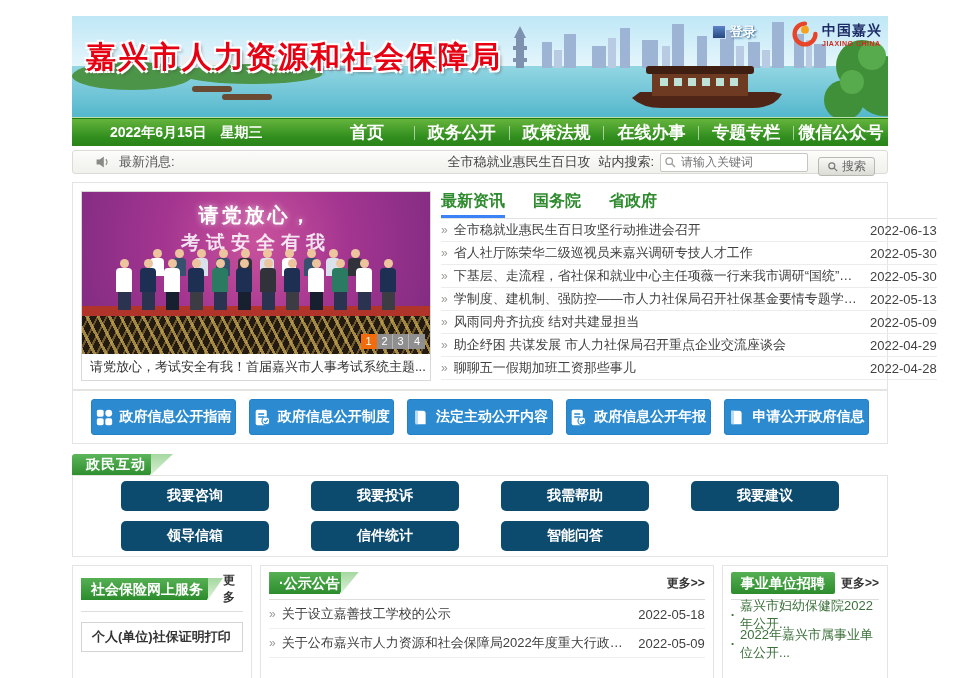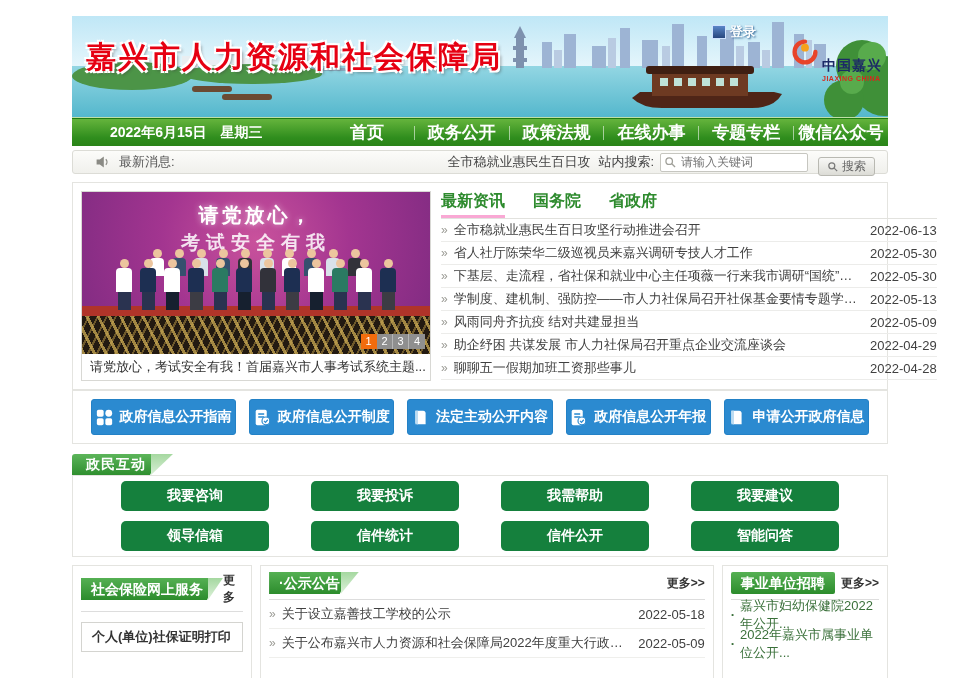--- a/index.html
+++ b/index.html
@@ -12,21 +12,21 @@
   .banner { position:relative; margin-top:16px; height:102px; overflow:hidden;
     border-bottom:1px solid #bfe0a8; }
   .banner svg.scene { position:absolute; inset:0; }
   .site-title { position:absolute; left:14px; top:21px; font-size:30px; font-weight:900;
     letter-spacing:2px; color:#e60012;
     text-shadow:-2px -2px 0 #fff,2px -2px 0 #fff,-2px 2px 0 #fff,2px 2px 0 #fff,3px 3px 3px rgba(60,60,60,.45); }
   .login { position:absolute; top:7px; right:132px; display:flex; align-items:center; gap:4px;
     color:#fff; font-size:13px; font-weight:bold; text-shadow:1px 1px 2px rgba(0,60,120,.8); }
   .login .lgico { width:14px; height:14px; background:linear-gradient(#5a86c8,#27477e); border:1px solid #cfe2ff; }
   .logo { position:absolute; top:5px; right:6px; display:flex; align-items:center; gap:4px; }
-  .logo-cn { font-size:14px; font-weight:900; color:#1c2a66; letter-spacing:1px;margin-top:36px; }
+  .logo-cn { font-size:14px; font-weight:900; color:#1c2a66; letter-spacing:1px; }
   .logo-en { font-size:7px; color:#d42b1e; font-weight:bold; letter-spacing:.5px; }
 
   
   .nav { height:28px; display:flex; align-items:center;
     background:linear-gradient(#65b43c,#2f8d1d 70%,#2a8419);
     border-top:1px solid #1f7a12; color:#fff; }
   .nav-date { width:248px; padding-left:38px; font-size:14px; font-weight:bold; display:flex; gap:14px; }
   .nav-links { flex:1; display:flex; align-items:center; }
   .nav-item { flex:1; text-align:center; color:#fff; font-size:17px; font-weight:bold; line-height:28px; }
   .nav-sep { width:1px; height:14px; background:rgba(255,255,255,.55); }
@@ -80,21 +80,21 @@
   .pg { width:16px; height:15px; background:#8f8f8f; color:#fff; font-size:11px; line-height:15px;
     text-align:center; border-right:1px solid #b5b5b5; }
   .pg:last-child { border-right:none; }
   .pg.active { background:#f26c0d; border-right-color:#f26c0d; }
   .caption { height:26px; line-height:26px; padding:0 8px; font-size:13px; color:#333;
     background:#fff; white-space:nowrap; overflow:hidden; }
 
   .news-panel { flex:1; display:flex; flex-direction:column; }
   .tabs { display:flex; gap:28px; border-bottom:1px solid #e2e2de; height:28px; }
   .tab { font-size:16px; font-weight:bold; color:#2e8b2e; padding-bottom:6px; }
-  .tab.active { border-bottom:3px solid #f9a8d4; }
+  .tab.active { border-bottom:3px solid #3b82f6; }
   .news-list { list-style:none; flex:1; }
   .news-list li { display:flex; align-items:center; height:23px; border-bottom:1px solid #ececea;
     font-size:13px; }
   .mk { color:#9a9a94; margin-right:6px; font-size:12px; }
   .nt { color:#404040; flex:1; white-space:nowrap; overflow:hidden; text-overflow:ellipsis; }
   .nd { color:#404040; margin-left:12px; }
 
   
   .sec-tab { display:flex; margin-top:10px; height:21px; }
   .sec-tab .body { background:linear-gradient(#5cb55a,#2f8f2f); color:#fff; font-size:14px;
@@ -102,21 +102,21 @@
     clip-path:polygon(0 0,100% 0,calc(100% - 10px) 100%,0 100%); letter-spacing:1px; }
   .sec-tab .tail { width:22px; background:linear-gradient(#a5d8a0,#d9efd6);
     clip-path:polygon(0 0,100% 0,0 100%); margin-left:-9px; }
   .sec-box { border:1px solid #e4e4e0; background:#fff; }
   .box-info { height:54px; display:flex; align-items:center; gap:13px; padding:0 18px 0 18px; }
   .bbtn { flex:1; height:36px; background:#2b8ad0; border:1px solid #2381c6; border-radius:3px;
     display:flex; align-items:center; justify-content:center; gap:7px; color:#fff;
     font-size:14px; font-weight:bold; white-space:nowrap; }
   .box-inter { height:82px; display:grid; grid-template-columns:repeat(4,148px); grid-auto-rows:30px;
     justify-content:space-between; align-content:center; row-gap:10px; padding:0 48px; }
-  .ibtn { background:#15803d; border-radius:5px; color:#fff; font-size:14px; font-weight:bold;
+  .ibtn { background:#0c4a6e; border-radius:5px; color:#fff; font-size:14px; font-weight:bold;
     display:flex; align-items:center; justify-content:center; }
 
   
   .bottom-row { display:flex; gap:8px; margin-top:8px; height:200px; }
   .bcol { border:1px solid #e4e4e0; background:#fff; padding:6px 8px; }
   .col-left { width:206px; }
   .col-mid { flex:1; }
   .col-right { width:190px; }
   .bhead { display:flex; align-items:center; border-bottom:1px solid #ddd; padding-bottom:5px; }
   .bhead .gtab { display:flex; height:22px; }
@@ -505,21 +505,20 @@
     <span class="body">政民互动</span>
     <span class="tail"></span>
   </div>
   <div class="sec-box box-inter">
     <a class="ibtn">我要咨询</a>
     <a class="ibtn">我要投诉</a>
     <a class="ibtn">我需帮助</a>
     <a class="ibtn">我要建议</a>
     <a class="ibtn">领导信箱</a>
     <a class="ibtn">信件统计</a>
-    <a class="ibtn">信件公开</a>
     <a class="ibtn">智能问答</a>
   </div>
 
   <div class="bottom-row">
 
     <div class="bcol col-left">
       <div class="bhead">
         <span class="gtab">
           <span class="body">社会保险网上服务大厅</span>
           <span class="tail"></span>

